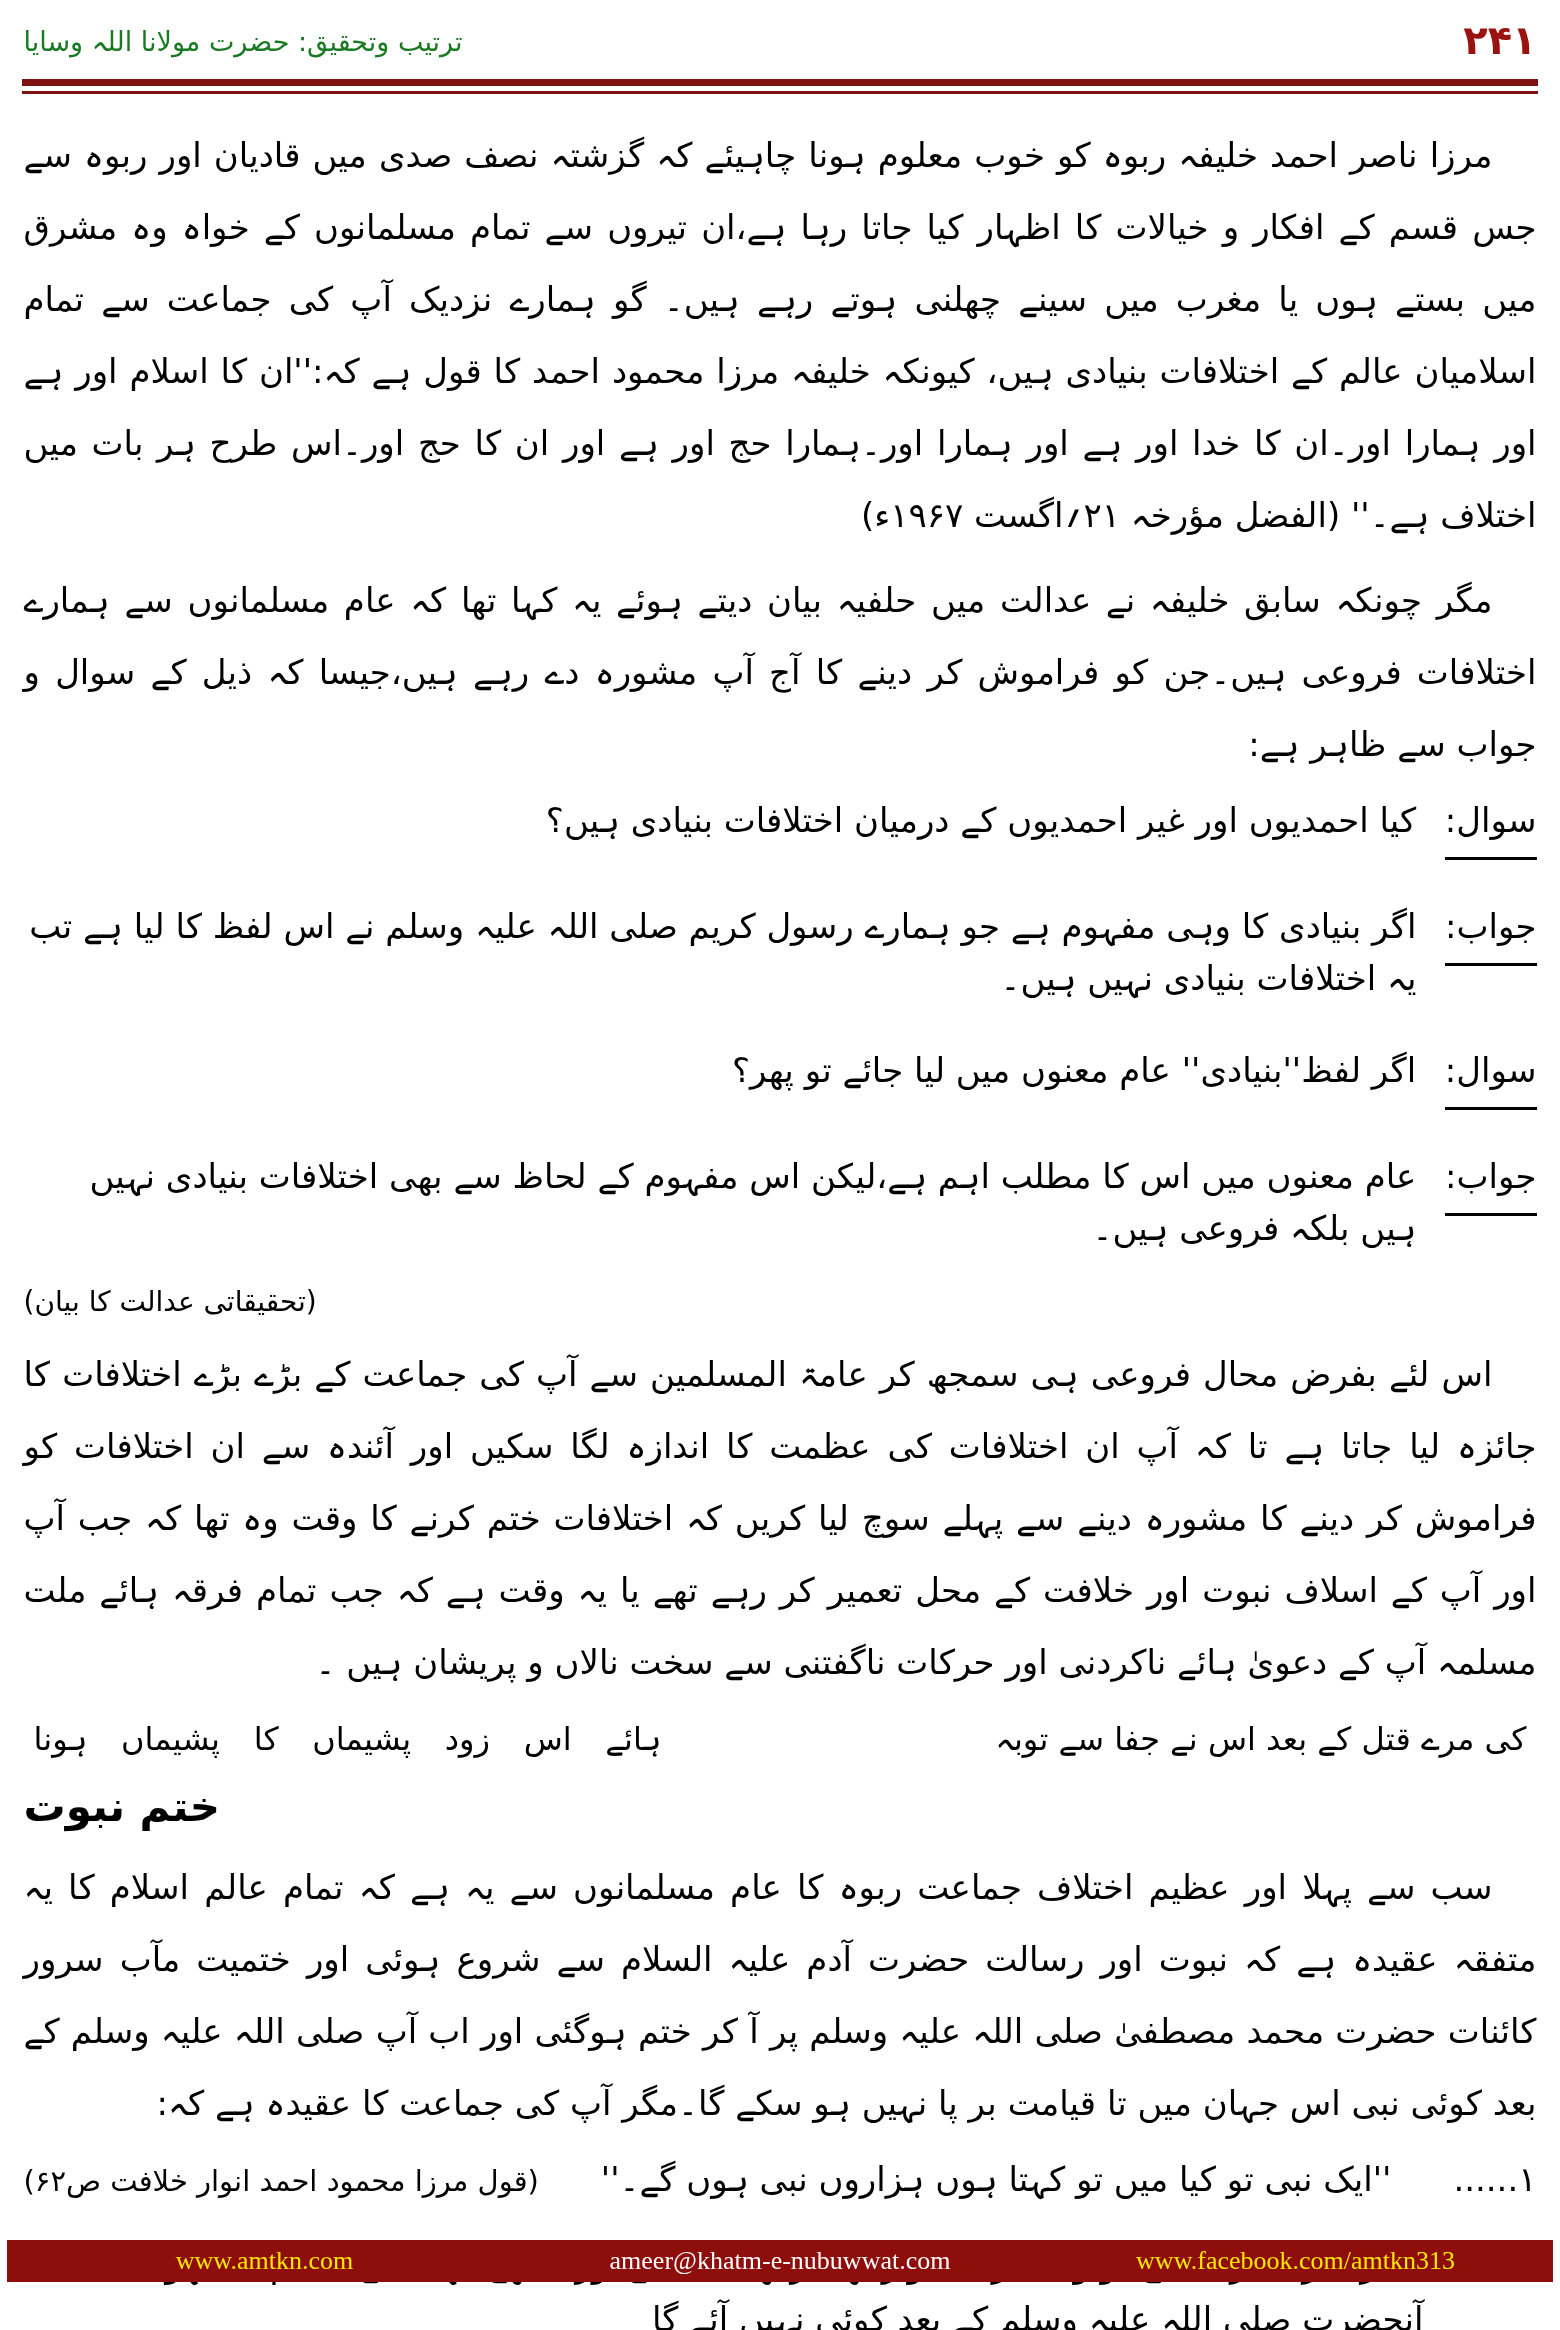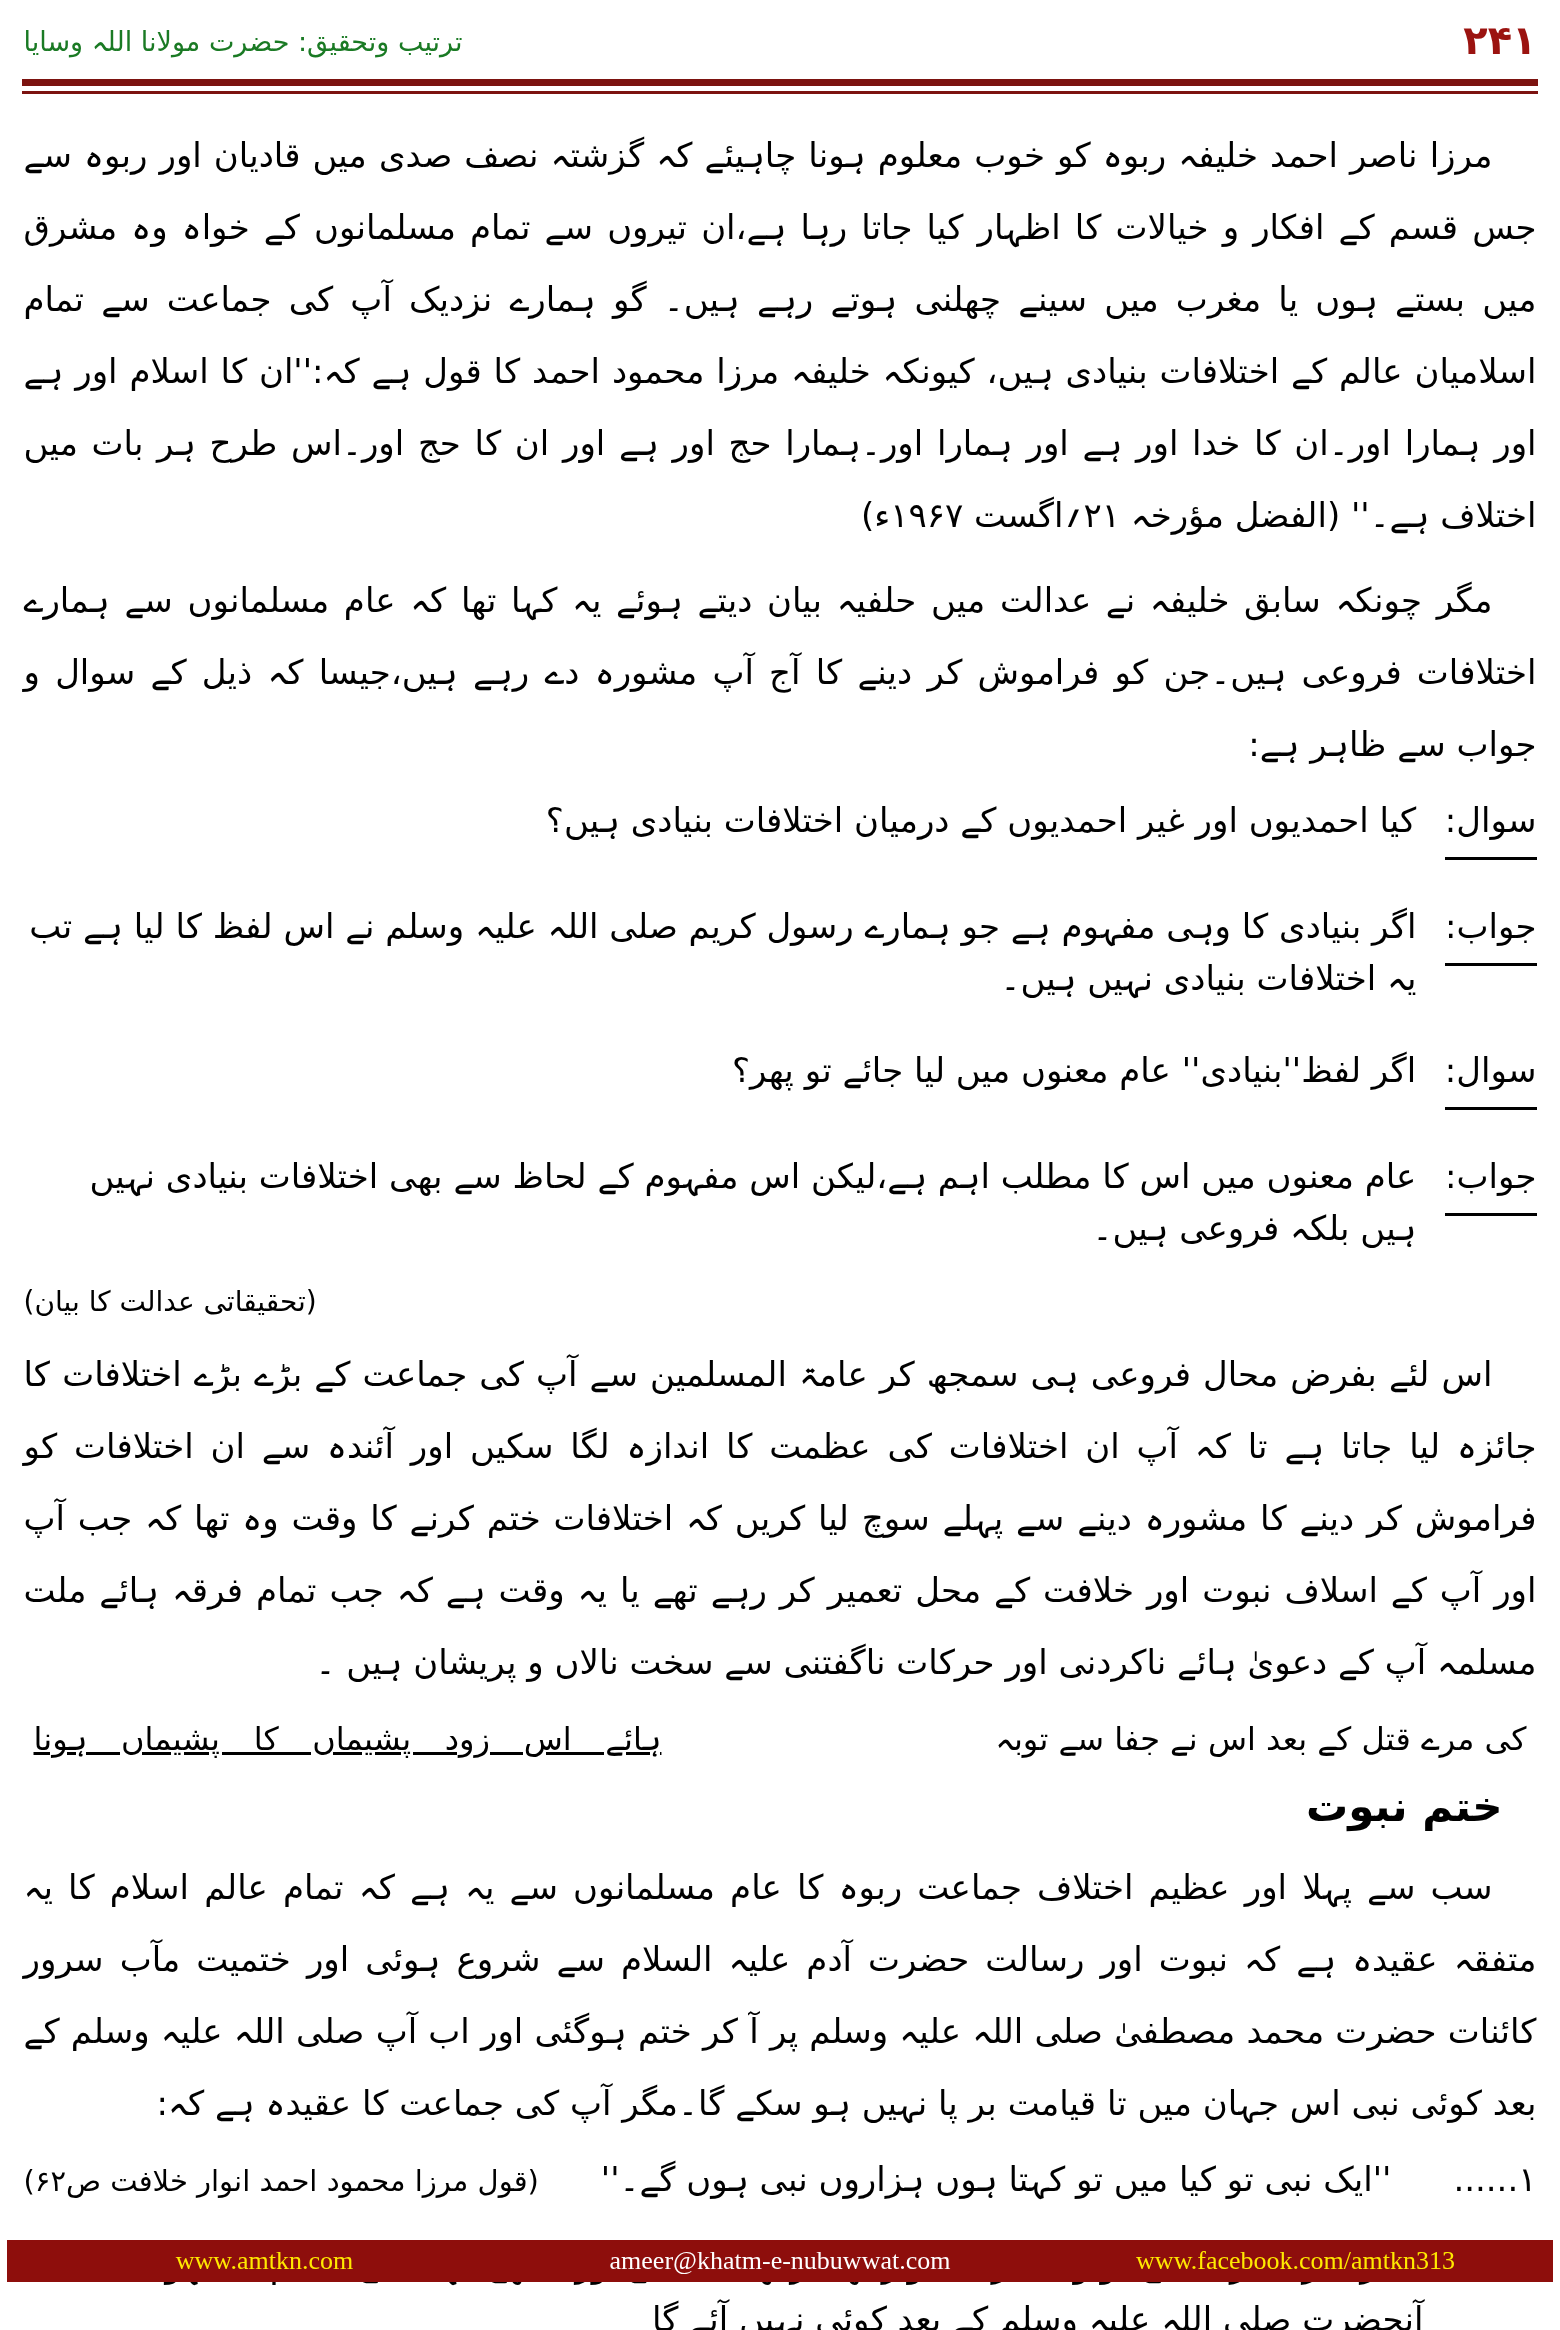--- a/index.html
+++ b/index.html
@@ -14,22 +14,22 @@
   
   .content{padding:25px 23.5px 0 23.5px;direction:rtl;}
   .para{font-size:34px;line-height:72px;text-align:justify;text-indent:44px;margin:0 0 13.4px 0;}
   .qa-row{display:flex;align-items:baseline;gap:28.6px;font-size:34px;line-height:52px;margin:0 0 40px 0;}
   .qa-row:first-child{margin-top:11.8px;}
   .qa-label{border-bottom:3.4px solid #000;padding-bottom:11px;white-space:nowrap;}
   .qa-text{flex:1;}
   .note{text-align:left;font-size:28px;margin:-8.4px 0 20px 0;}
   .couplet{display:flex;justify-content:space-between;align-items:baseline;
            font-size:32px;margin:22px 10px 6.7px 10px;}
-  .couplet .spread{word-spacing:23.5px;text-decoration:underline;}
-  .sec-heading{font-size:42px;font-weight:bold;text-align:right;margin:23.5px 34px 20px 0;}
+  .couplet .spread{word-spacing:23.5px;}
+  .sec-heading{font-size:42px;font-weight:bold;text-align:left;margin:23.5px 34px 20px 0;}
   .quote{display:flex;align-items:baseline;gap:30px;font-size:34px;line-height:54px;margin:0 0 30px 0;}
   .qnum{white-space:nowrap;}
   .qtext{flex:1;}
   .qtext.center{text-align:center;}
   .qref{white-space:nowrap;font-size:29px;}
   
   .footer{position:absolute;left:6.7px;right:6.7px;bottom:48px;height:42px;background:#8e0e0c;
           display:flex;align-items:center;direction:ltr;
           font-family:"Liberation Serif",serif;font-size:26px;}
   .f-item{flex:1;text-align:center;cursor:pointer;}

